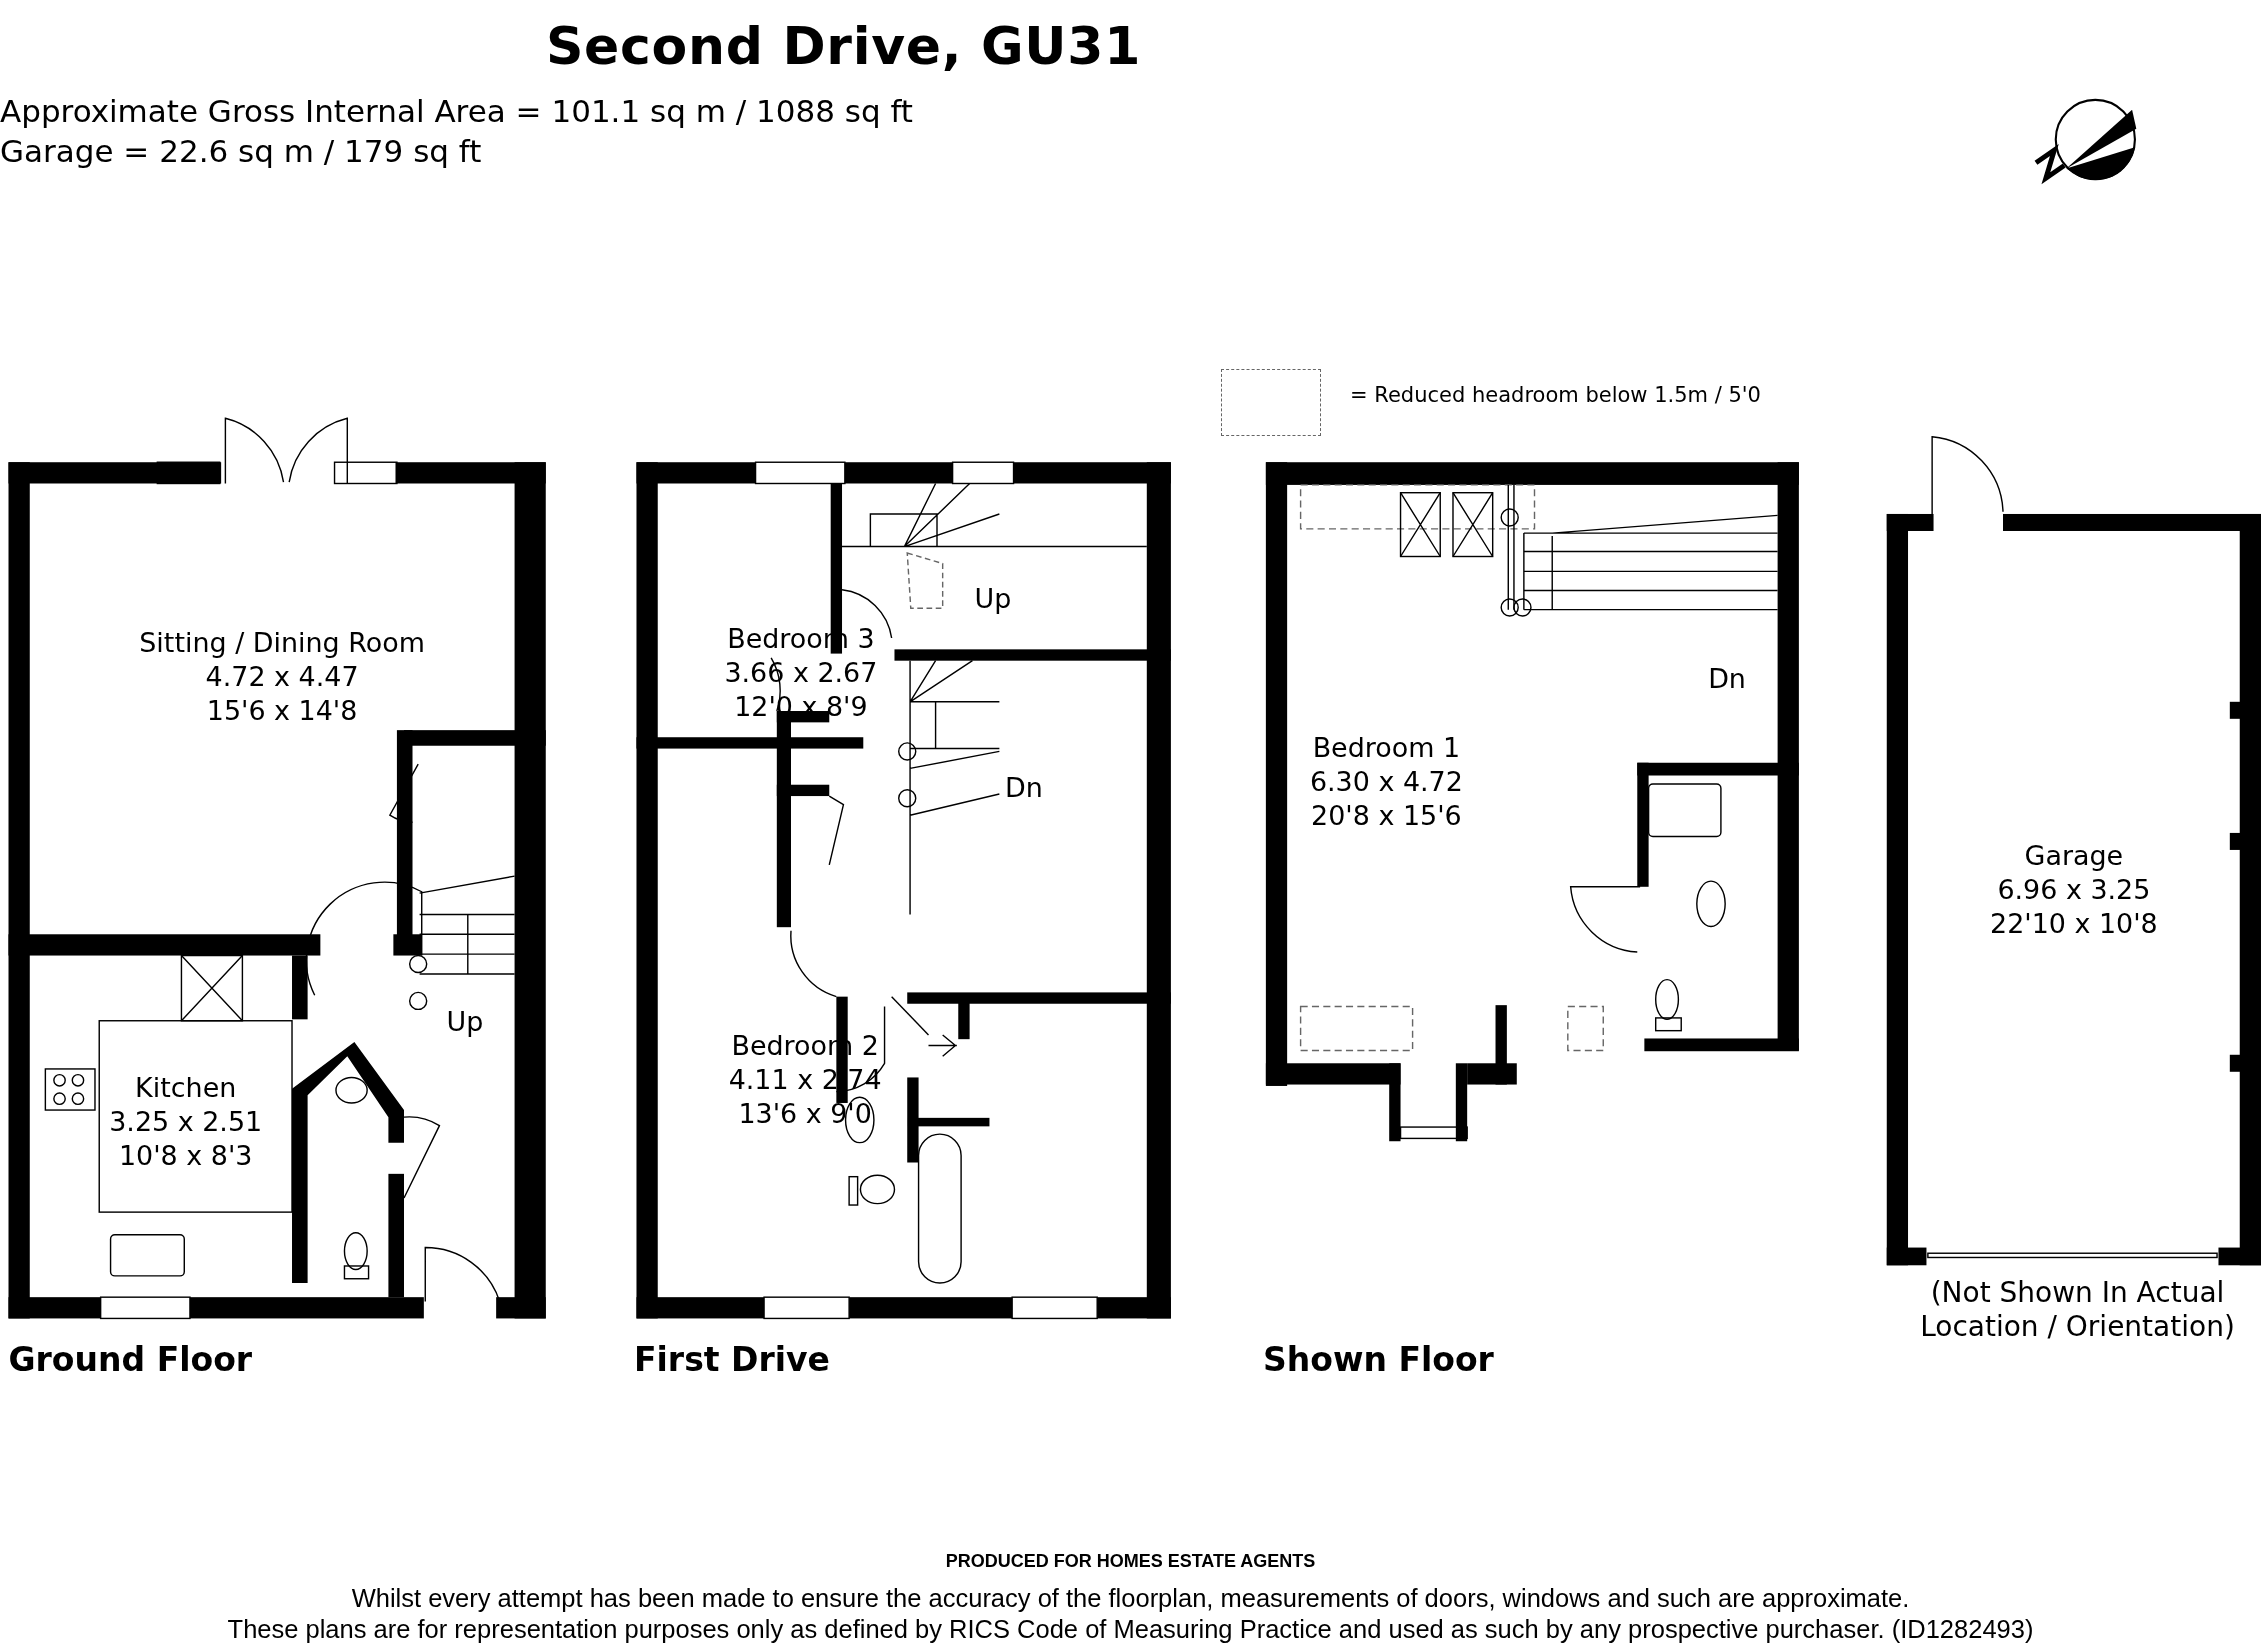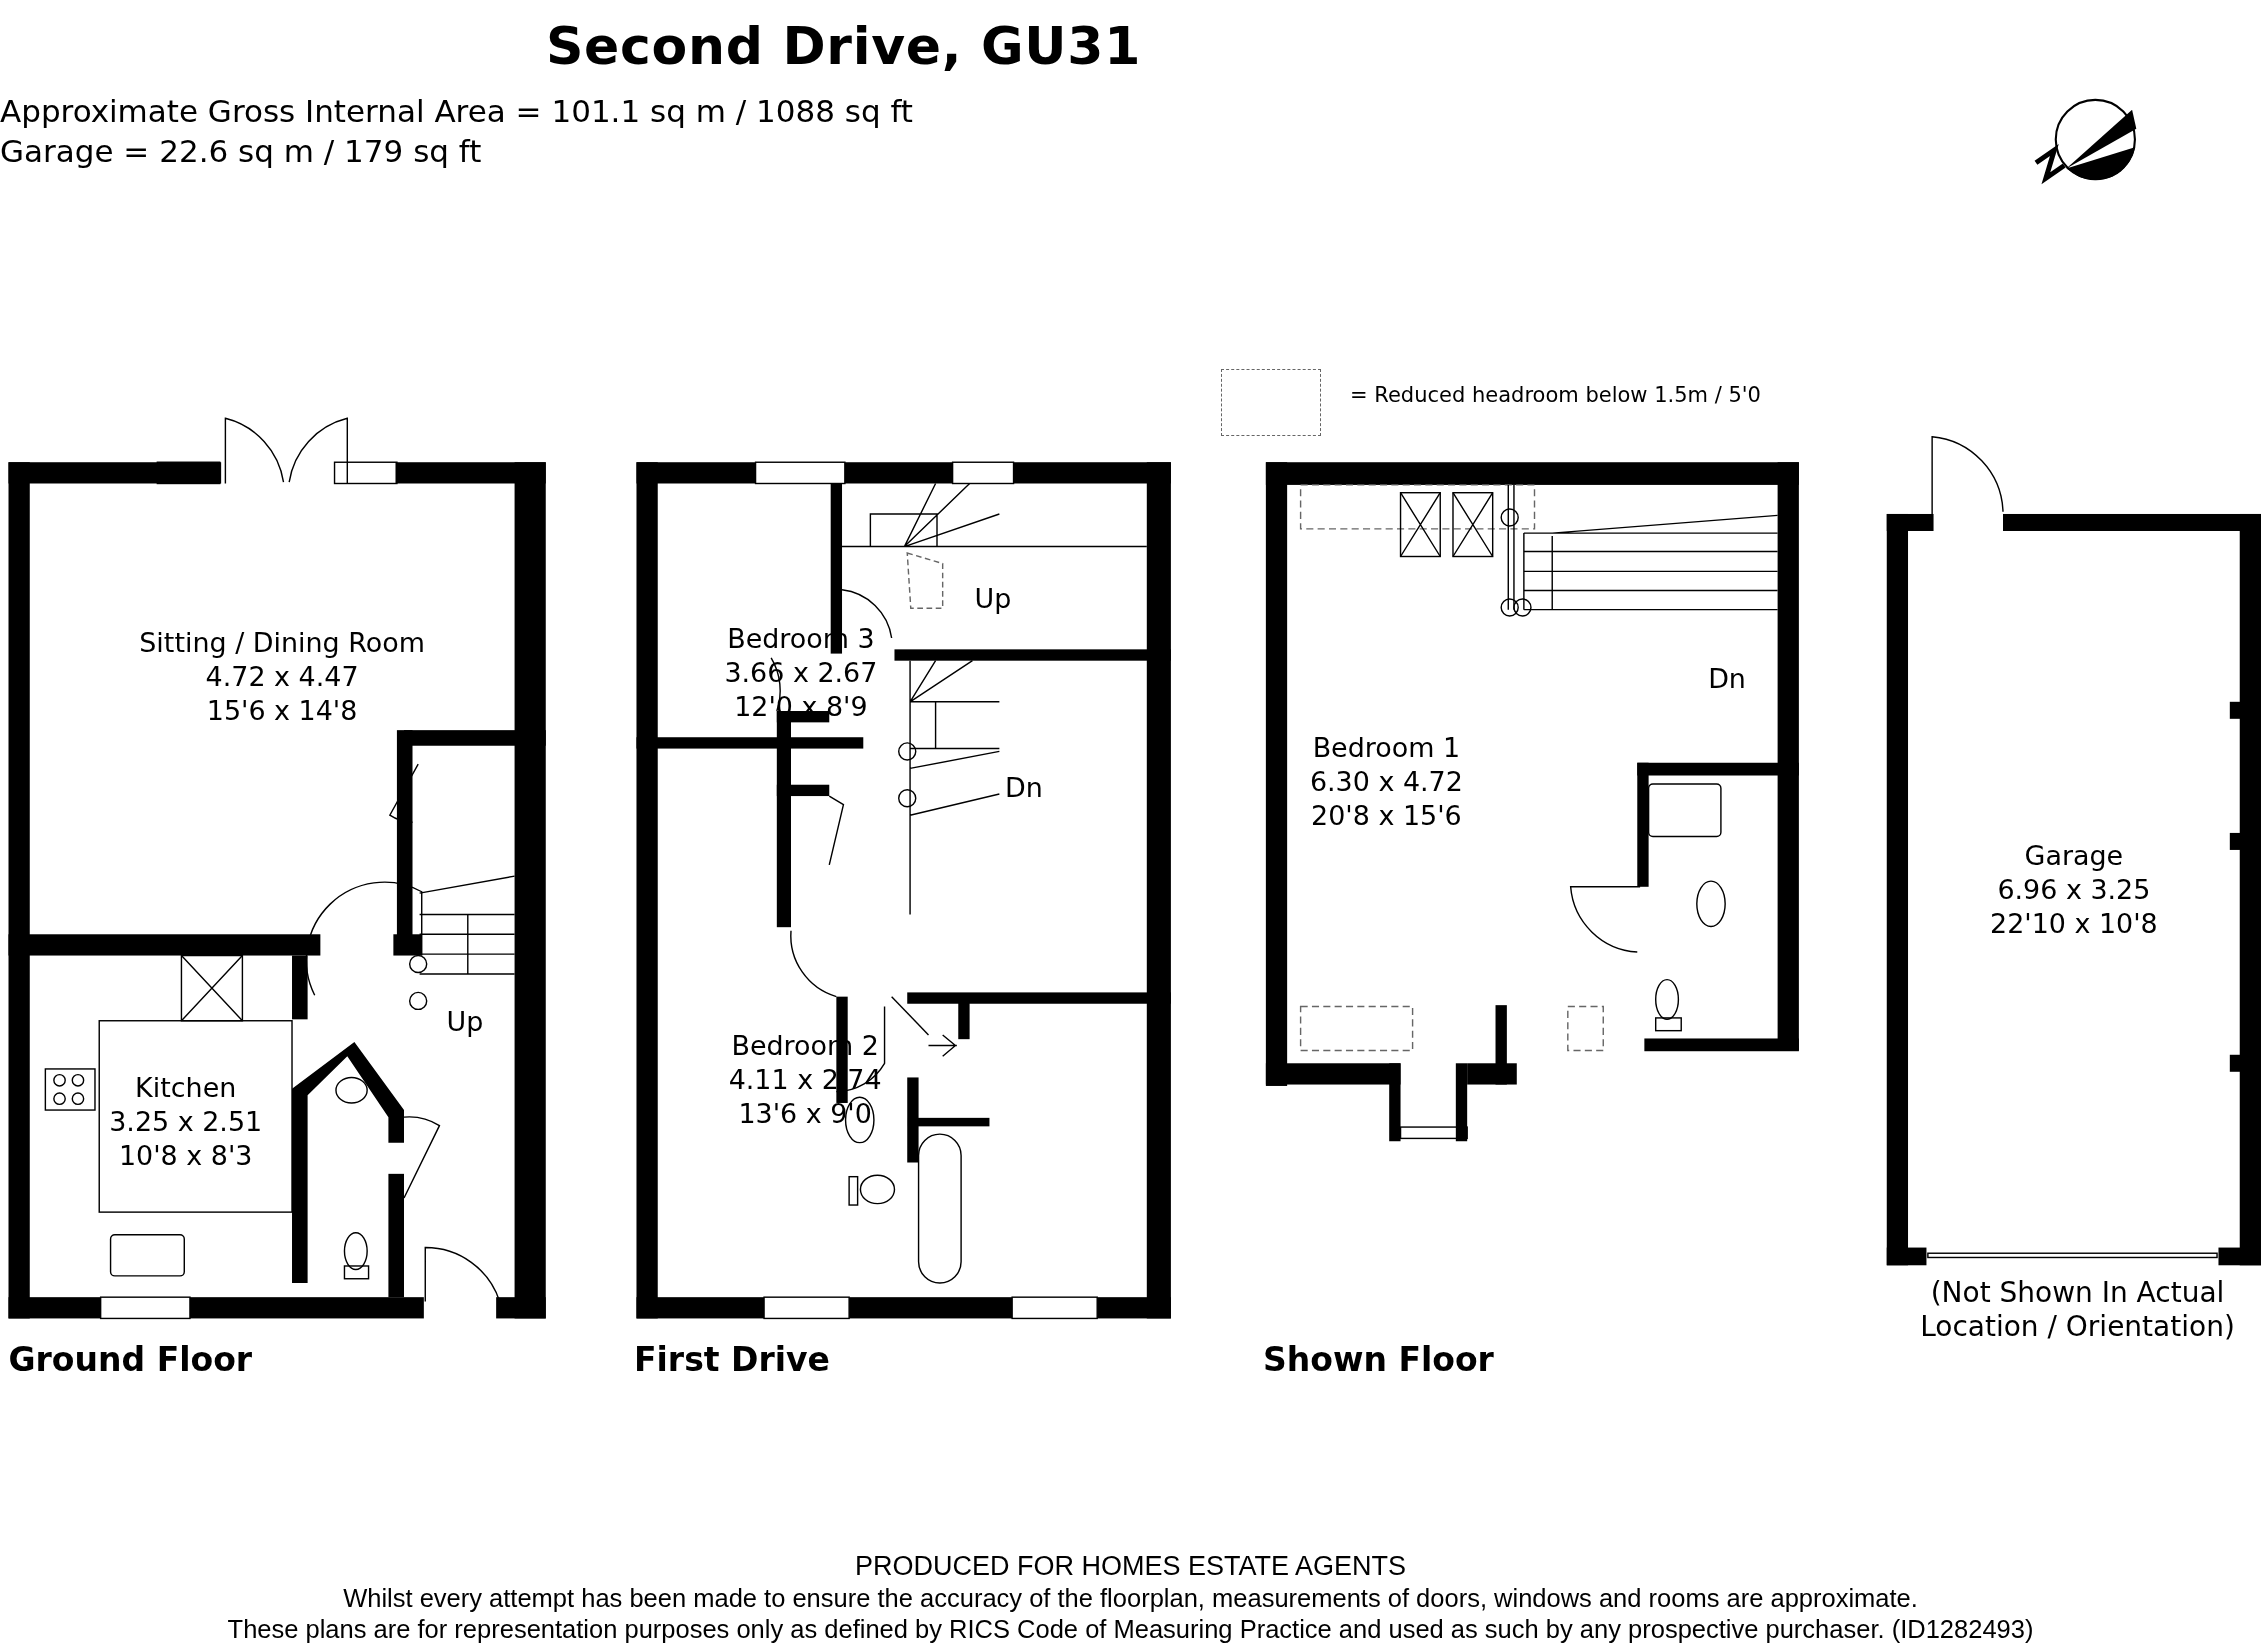--- a/index.html
+++ b/index.html
@@ -8,21 +8,21 @@
   .title { left: 0; width: 1687px; top: 15.6px; text-align: center; font-weight: bold; font-size: 52px; letter-spacing: 0.7px; }
   .areas { left: 0; width: 1701px; top: 91px; font-size: 31px; line-height: 40px; }
   .legend-box { left: 1221px; top: 369px; width: 98px; height: 65px; border: 1.4px dashed #666; }
   .legend-text { left: 1338px; top: 383px; font-size: 21px; margin-left: 12px; }
   svg.plan { position: absolute; left: 0; top: 0; }
   .room-label { font-family: "DejaVu Sans", sans-serif; font-size: 38px; text-anchor: middle; fill: #000; }
   .stair-label { font-family: "DejaVu Sans", sans-serif; font-size: 38px; fill: #000; }
   .floor-label { font-weight: bold; font-size: 33px; }
   .garage-note { left: 1886px; top: 1276px; width: 383px; text-align: center; font-size: 28px; line-height: 34px; }
   .footer { left: 0; width: 2261px; text-align: center; font-family: "Liberation Sans", sans-serif; }
-  .footer-head { top: 1551px; font-weight: normal; font-size: 27px; }
+  .footer-head { top: 1551px; font-weight: bold; font-size: 18px; }
   .footer-line { font-size: 25.5px; }
   .compass { left: 2006px; top: 85px; width: 149px; height: 106px; }
 </style>
 </head>
 <body>
 
 <div class="abs title">Second Drive, GU31</div>
 <div class="abs areas">
   <div>Approximate Gross Internal Area = 101.1 sq m / 1088 sq ft</div>
   <div>Garage = 22.6 sq m / 179 sq ft</div>
@@ -218,15 +218,15 @@
 <div class="abs floor-label" style="left:8.5px; top:1340px;">Ground Floor</div>
 <div class="abs floor-label" style="left:634px; top:1340px;">First Drive</div>
 <div class="abs floor-label" style="left:1263px; top:1340px;">Shown Floor</div>
 
 <div class="abs garage-note">
   <div>(Not Shown In Actual</div>
   <div>Location / Orientation)</div>
 </div>
 
 <div class="abs footer footer-head">PRODUCED FOR HOMES ESTATE AGENTS</div>
-<div class="abs footer footer-line" style="top:1584px;">Whilst every attempt has been made to ensure the accuracy of the floorplan, measurements of doors, windows and rooms are approximate.</div>
+<div class="abs footer footer-line" style="top:1584px;">Whilst every attempt has been made to ensure the accuracy of the floorplan, measurements of doors, windows and such are approximate.</div>
 <div class="abs footer footer-line" style="top:1615px;">These plans are for representation purposes only as defined by RICS Code of Measuring Practice and used as such by any prospective purchaser. (ID1282493)</div>
 
 
 </body></html>

